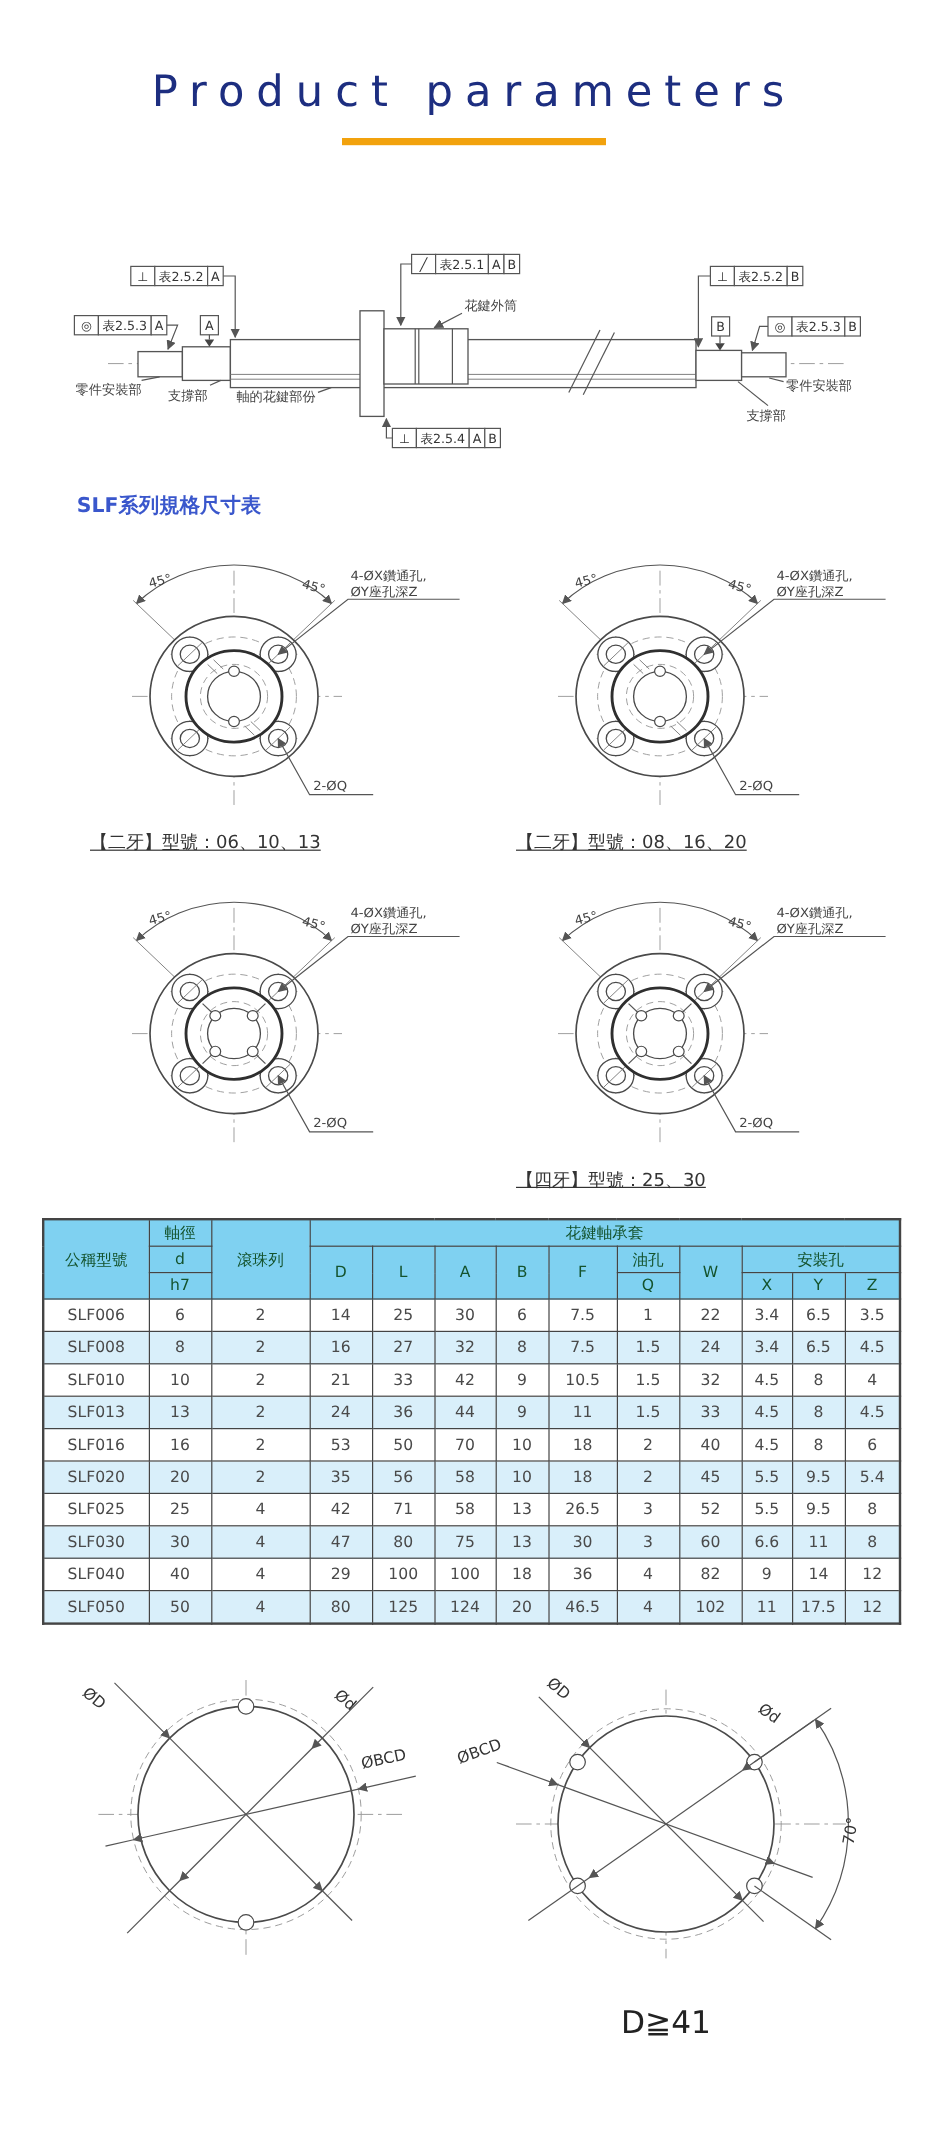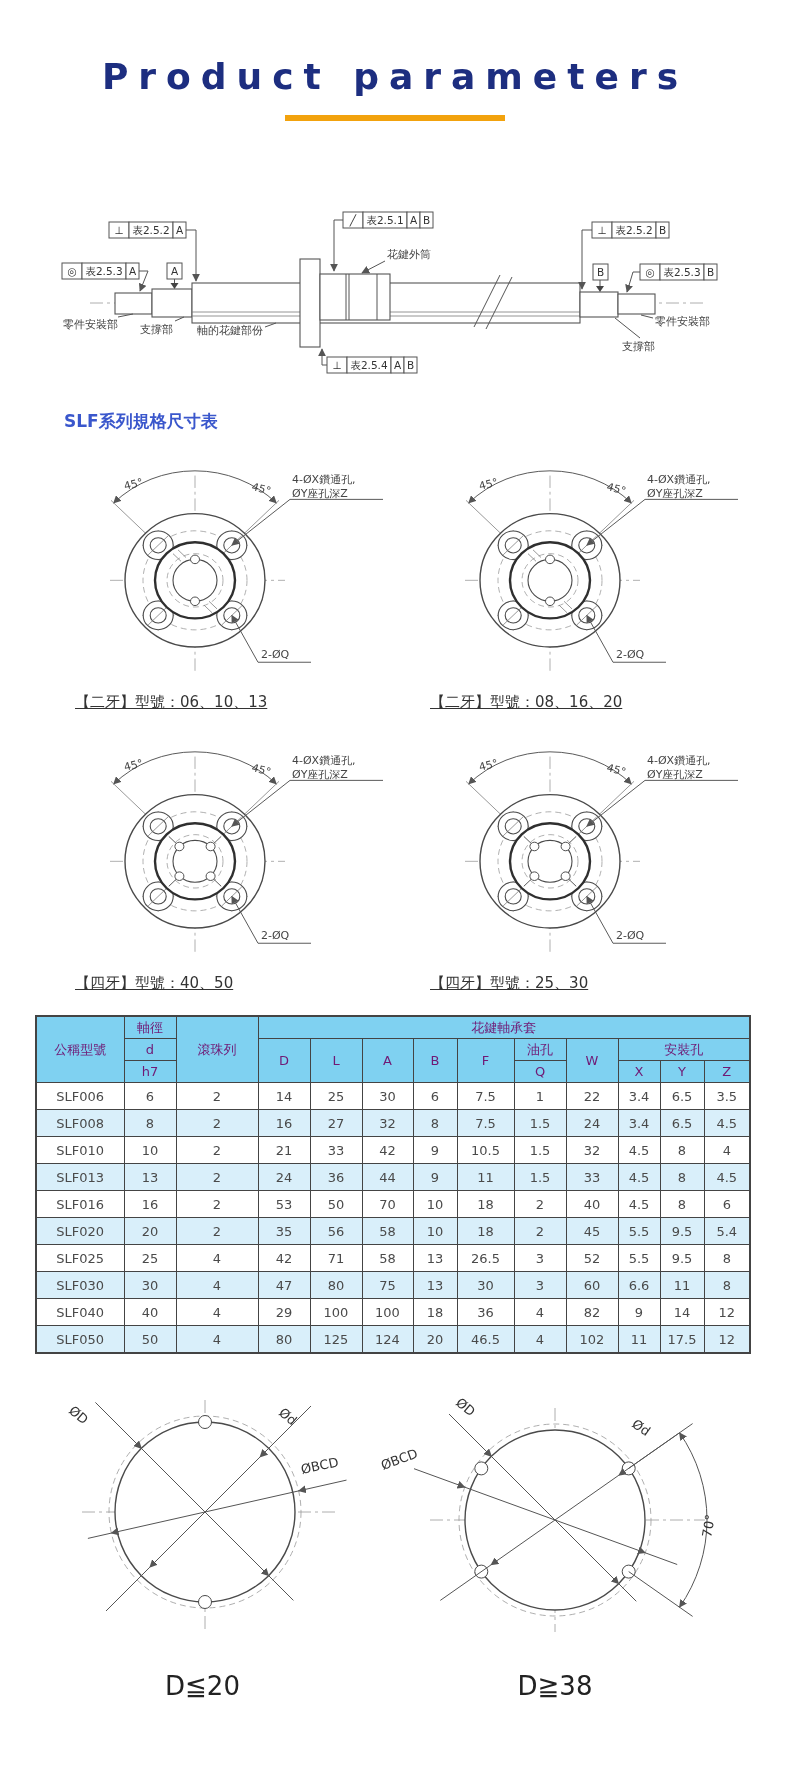--- a/index.html
+++ b/index.html
@@ -1,29 +1,29 @@
 <!DOCTYPE html>
 <html><head>
 <meta charset="utf-8">
 <style>
   html,body{margin:0;padding:0;background:#fff;}
   body{width:790px;height:1779px;overflow:hidden;font-family:"DejaVu Sans","Liberation Sans",sans-serif;}
   .hdr{padding-top:56px;text-align:center;}
-  .title{font-size:36px;font-weight:bold;letter-spacing:10px;color:#1d2e80;}
+  .title{font-size:36px;font-weight:normal;letter-spacing:10px;color:#1d2e80;}
   .subtitle{margin-top:20px;font-size:30px;font-weight:bold;letter-spacing:3px;color:#1d2e80;}
   .accentbar{width:220px;height:6px;background:#f2a20d;margin:18px auto 0 auto;}
   .shaftwrap{margin-top:86px;}
   .secheading{margin:24px 0 0 64px;font-size:17px;font-weight:bold;color:#3a57cc;}
   .fgrid{display:grid;grid-template-columns:345px 345px;column-gap:10px;row-gap:16px;margin:14px 0 0 45px;}
   .fcell{width:345px;}
   .fcap{margin:2px 0 0 30px;font-size:15px;color:#333;text-decoration:underline;}
   table.spec{border-collapse:collapse;margin:22px 0 0 35px;width:716px;table-layout:fixed;border:2px solid #444;}
   table.spec th,table.spec td{border:1px solid #444;text-align:center;vertical-align:middle;
     font-size:13px;color:#4a4a4a;padding:0;height:26px;}
-  table.spec thead th{background:#7fd1f1;color:#701a75;font-weight:normal;height:21px;}
+  table.spec thead th{background:#7fd1f1;color:#14532d;font-weight:normal;height:21px;}
   table.spec tbody tr.alt td{background:#d9effa;}
   .bottomwrap{display:flex;margin:16px 0 0 20px;}
   .bcol-l{width:365px;}
   .bcol-r{width:405px;margin-left:-10px;}
   .bcap{text-align:center;font-size:26px;color:#222;margin-top:2px;}
   .bcap-r{width:360px;}
   
   text.dt{font-size:11px;fill:#444;}
   text.cap45{font-size:11px;fill:#444;}
   .ldr{fill:none;stroke:#555;stroke-width:1;}
@@ -292,21 +292,20 @@
     <svg width="345" height="240" viewBox="0 0 345 252" preserveAspectRatio="none">
       <use href="#flange-four"></use>
       <text class="cap45" x="80" y="45" transform="rotate(-15 80 45)">45°</text>
       <text class="cap45" x="206" y="45" transform="rotate(15 206 45)">45°</text>
       <polyline class="ldr" points="186.8,103.2 245,55 338,55" marker-start="url(#arrow)"></polyline>
       <text class="dt" x="247" y="38">4-ØX鑽通孔,</text>
       <text class="dt" x="247" y="52">ØY座孔深Z</text>
       <polyline class="ldr" points="186.8,176.8 213,226 266,226" marker-start="url(#arrow)"></polyline>
       <text class="dt" x="216" y="222">2-ØQ</text>
     </svg>
-    <div class="fcap">【四牙】型號：40、50</div>
   </div>
 
   <div class="fcell">
     <svg width="345" height="240" viewBox="0 0 345 252" preserveAspectRatio="none">
       <use href="#flange-four"></use>
       <text class="cap45" x="80" y="45" transform="rotate(-15 80 45)">45°</text>
       <text class="cap45" x="206" y="45" transform="rotate(15 206 45)">45°</text>
       <polyline class="ldr" points="186.8,103.2 245,55 338,55" marker-start="url(#arrow)"></polyline>
       <text class="dt" x="247" y="38">4-ØX鑽通孔,</text>
       <text class="dt" x="247" y="52">ØY座孔深Z</text>
@@ -529,21 +528,20 @@
       <line class="ln" x1="291" y1="36" x2="240.1" y2="86.9" marker-end="url(#arrow)"></line>
       <line class="ln" x1="240.1" y1="86.9" x2="129.9" y2="197.1" marker-end="url(#arrow)"></line>
       <line class="ln" x1="129.9" y1="197.1" x2="86" y2="241"></line>
       <line class="ln" x1="326.5" y1="110.1" x2="278.7" y2="120.9" marker-end="url(#arrow)"></line>
       <line class="ln" x1="278.7" y1="120.9" x2="91.3" y2="163.1" marker-end="url(#arrow)"></line>
       <line class="ln" x1="91.3" y1="163.1" x2="67.9" y2="168.4"></line>
       <text class="dim" x="48" y="42" transform="rotate(40 48 42)">ØD</text>
       <text class="dim" x="258" y="44" transform="rotate(40 258 44)">Ød</text>
       <text class="dim" x="282" y="104" transform="rotate(-12 282 104)">ØBCD</text>
     </svg>
-    <div class="bcap">D≦20</div>
   </div>
 
   <div class="bcol-r">
     <svg width="405" height="295" viewBox="0 0 405 295">
       <line class="cl" x1="55" y1="150" x2="330" y2="150"></line>
       <line class="cl" x1="180" y1="38" x2="180" y2="262"></line>
       <circle class="dsh" cx="180" cy="150" r="96"></circle>
       <circle class="dsh" cx="180" cy="150" r="78"></circle>
       <circle class="circ" cx="180" cy="150" r="90" fill="none"></circle>
       <circle class="notch" cx="253.7" cy="98.4" r="6.5"></circle>
@@ -560,15 +558,15 @@
       <line class="ln" x1="89.8" y1="117.2" x2="270.2" y2="182.8" marker-end="url(#arrow)"></line>
       <line class="ln" x1="270.2" y1="182.8" x2="302.2" y2="194.5"></line>
       <line class="ln" x1="253.7" y1="98.4" x2="317.6" y2="53.6"></line>
       <line class="ln" x1="253.7" y1="201.6" x2="317.6" y2="246.4"></line>
       <path class="ln" d="M304.5,62.8 A152,152 0 0 1 304.5,237.2" marker-start="url(#arrow)" marker-end="url(#arrow)"></path>
       <text class="dim" x="80" y="34" transform="rotate(40 80 34)">ØD</text>
       <text class="dim" x="256" y="56" transform="rotate(35 256 56)">Ød</text>
       <text class="dim" x="8" y="100" transform="rotate(-20 8 100)">ØBCD</text>
       <text class="dim" x="336" y="168" transform="rotate(-80 336 168)">70°</text>
     </svg>
-    <div class="bcap bcap-r">D≧38</div>
+    <div class="bcap bcap-r">D≧41</div>
   </div>
 </div>
 
 </body></html>

